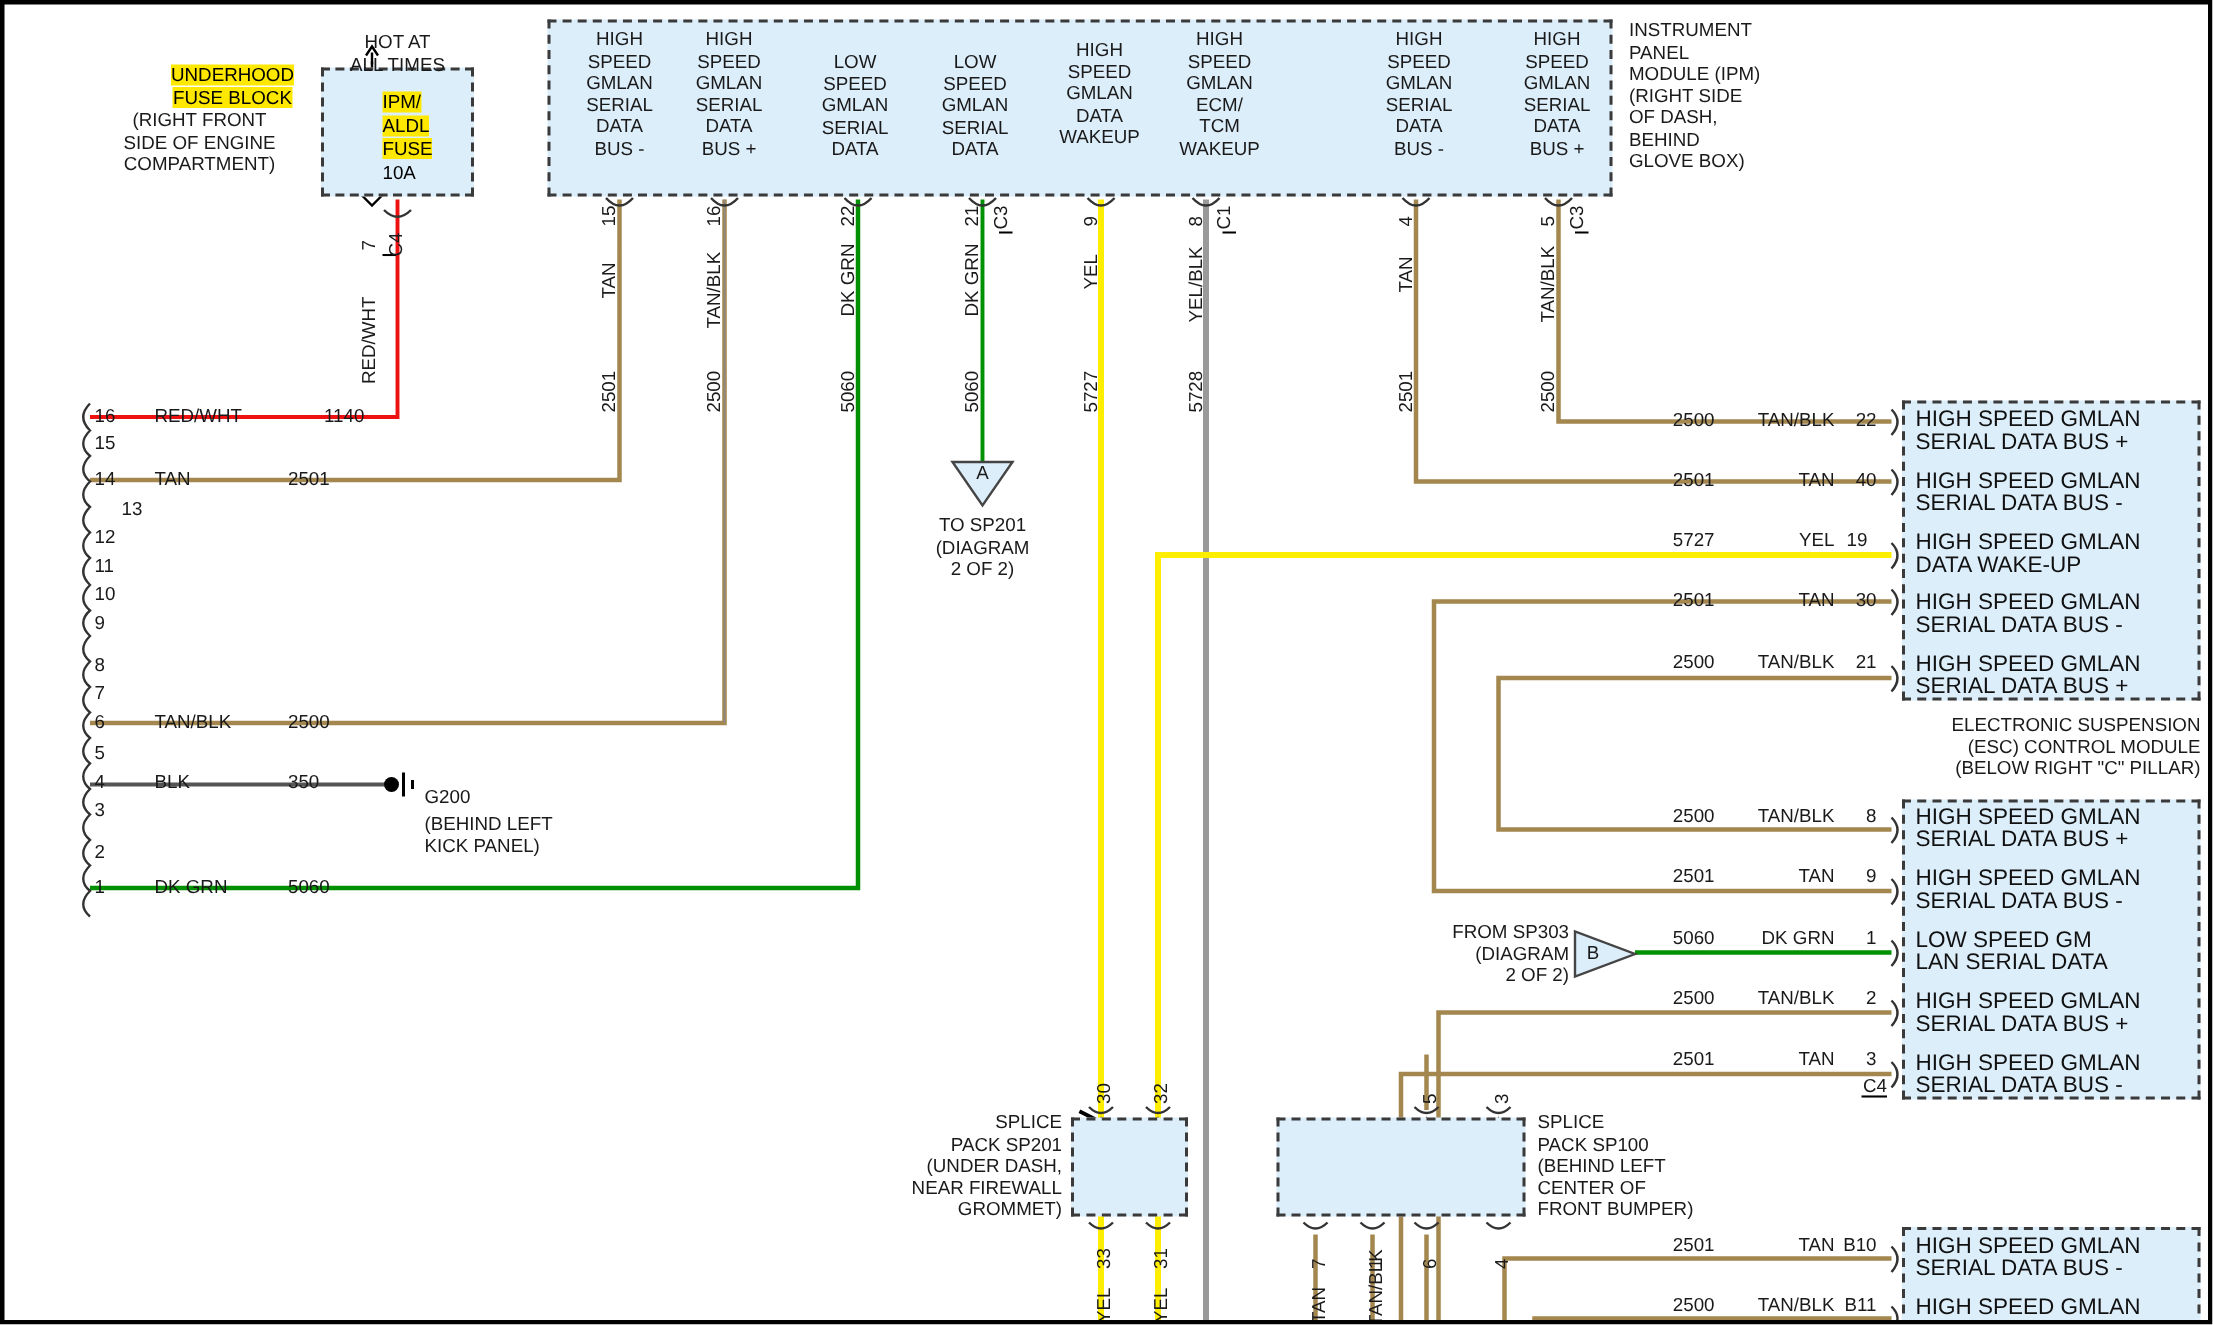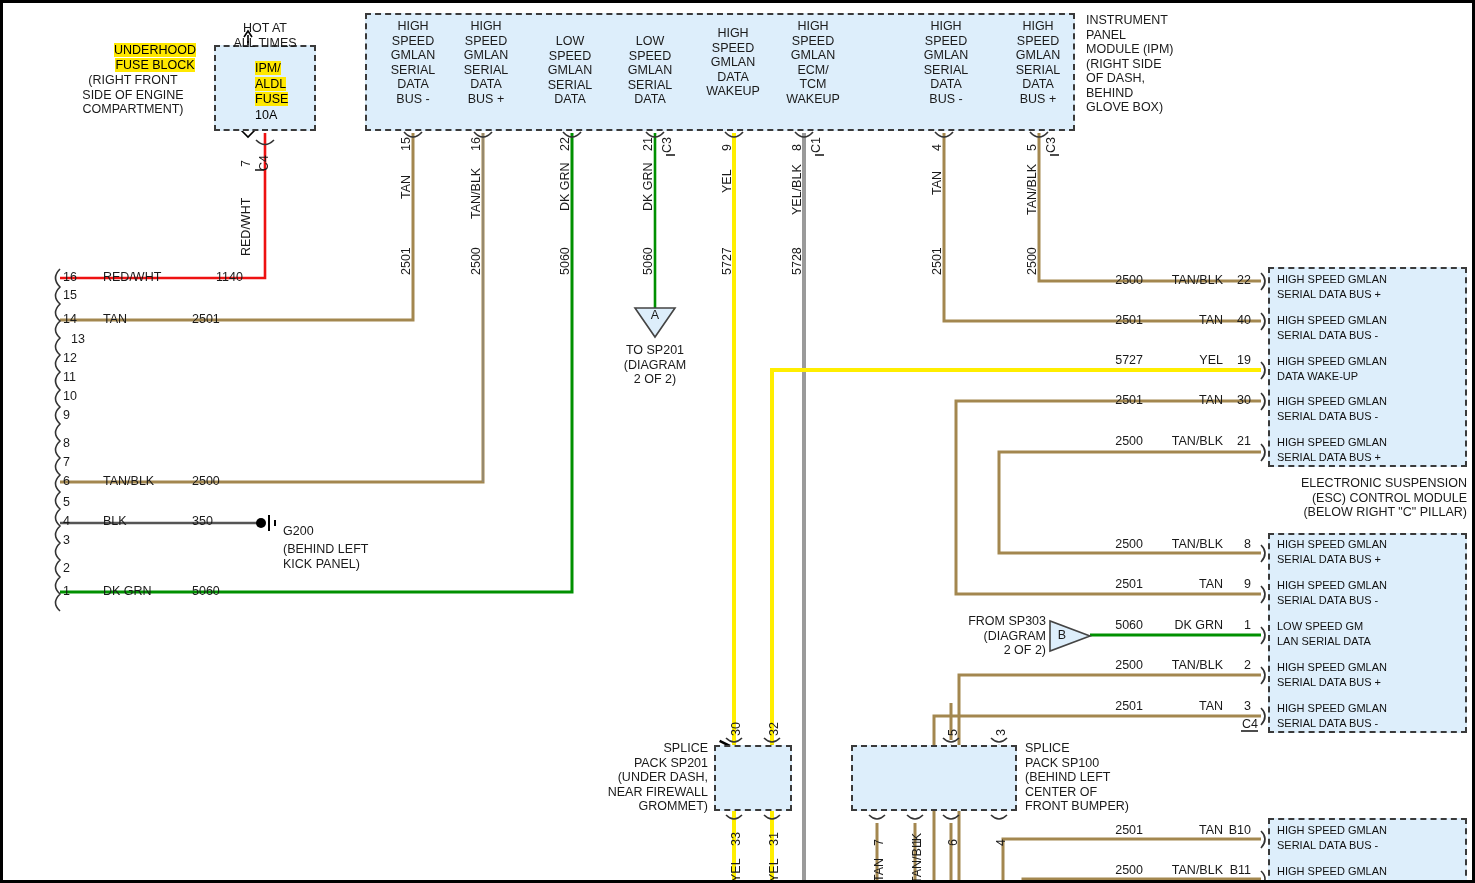--- a/index.html
+++ b/index.html
@@ -5,21 +5,21 @@
   html,body{margin:0;padding:0;background:#fff;}
   body{font-family:"Liberation Sans", sans-serif;}
   #page{position:relative;width:1475px;height:883px;background:#fff;border:3px solid #000;box-sizing:border-box;overflow:hidden;}
   #canvas{position:absolute;left:0;top:0;width:1475px;height:883px;}
   .lbl{position:absolute;font-family:"Liberation Sans", sans-serif;font-size:12.5px;color:#1a1a1a;line-height:14.5px;white-space:pre;}
   .lbl.c{text-align:center;}
   .lbl.r{text-align:right;}
   .vlbl{position:absolute;font-family:"Liberation Sans", sans-serif;font-size:12.5px;color:#1a1a1a;white-space:nowrap;
         transform-origin:0 0;transform:rotate(-90deg);}
   .box{position:absolute;background:#ddeefb;border:2px dashed #3a3a3a;box-sizing:border-box;}
-  .boxtxt{position:absolute;font-size:11px;line-height:15px;color:#111;white-space:pre;}
+  .boxtxt{position:absolute;font-size:15px;line-height:15px;color:#111;white-space:pre;}
   .hl{background:#ffe800;}
 </style>
 </head>
 <body>
 
 <div id="page">
   <svg id="canvas" viewBox="0 0 1475 883" xmlns="http://www.w3.org/2000/svg">
     <defs>
       <marker id="arrDown" markerWidth="10" markerHeight="10" refX="5" refY="9" orient="auto">
         <path d="M1,1 L5,9 L9,1" fill="none" stroke="#000" stroke-width="1.4"></path>
@@ -340,21 +340,21 @@
 
   <div class="lbl" style="left:60px;top:267px;">16</div>
   <div class="lbl" style="left:100px;top:267px;">RED/WHT</div>
   <div class="lbl" style="left:189px;top:267px;margin-left:24px;">1140</div>
 
   <div class="lbl" style="left:60px;top:285px;">15</div>
   <div class="lbl" style="left:60px;top:309px;">14</div>
   <div class="lbl" style="left:100px;top:309px;">TAN</div>
   <div class="lbl" style="left:189px;top:309px;">2501</div>
 
-  <div class="lbl" style="left:68px;top:329px;text-align:right;">13</div>
+  <div class="lbl" style="left:78px;top:329px;text-align:right;">13</div>
   <div class="lbl" style="left:60px;top:348px;">12</div>
   <div class="lbl" style="left:60px;top:367px;">11</div>
   <div class="lbl" style="left:60px;top:386px;">10</div>
   <div class="lbl" style="left:60px;top:405px;">9</div>
   <div class="lbl" style="left:60px;top:433px;">8</div>
   <div class="lbl" style="left:60px;top:452px;">7</div>
 
   <div class="lbl" style="left:60px;top:471px;">6</div>
   <div class="lbl" style="left:100px;top:471px;">TAN/BLK</div>
   <div class="lbl" style="left:189px;top:471px;">2500</div>
@@ -394,21 +394,21 @@
 SERIAL DATA BUS +</div>
 
   <div class="lbl r" style="left:1090px;top:310px;width:50px;">2501</div>
   <div class="lbl r" style="left:1150px;top:310px;width:70px;">TAN</div>
   <div class="lbl r" style="left:1222px;top:310px;width:26px;">40</div>
   <div class="boxtxt" style="left:1274px;top:310px;width:190px;">HIGH SPEED GMLAN
 SERIAL DATA BUS -</div>
 
   <div class="lbl r" style="left:1090px;top:350px;width:50px;">5727</div>
   <div class="lbl r" style="left:1150px;top:350px;width:70px;">YEL</div>
-  <div class="lbl r" style="left:1222px;top:350px;width:26px;">19</div>
+  <div class="lbl r" style="left:1222px;top:350px;width:26px;text-align:center;">19</div>
   <div class="boxtxt" style="left:1274px;top:351px;width:190px;">HIGH SPEED GMLAN
 DATA WAKE-UP</div>
 
   <div class="lbl r" style="left:1090px;top:390px;width:50px;">2501</div>
   <div class="lbl r" style="left:1150px;top:390px;width:70px;">TAN</div>
   <div class="lbl r" style="left:1222px;top:390px;width:26px;">30</div>
   <div class="boxtxt" style="left:1274px;top:391px;width:190px;">HIGH SPEED GMLAN
 SERIAL DATA BUS -</div>
 
   <div class="lbl r" style="left:1090px;top:431px;width:50px;">2500</div>

